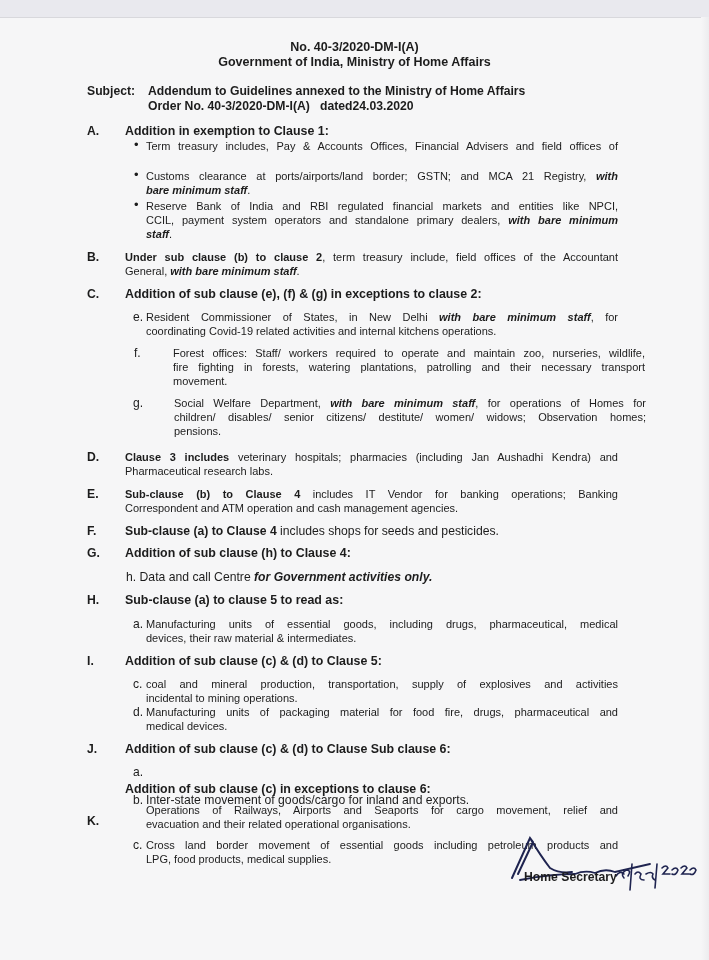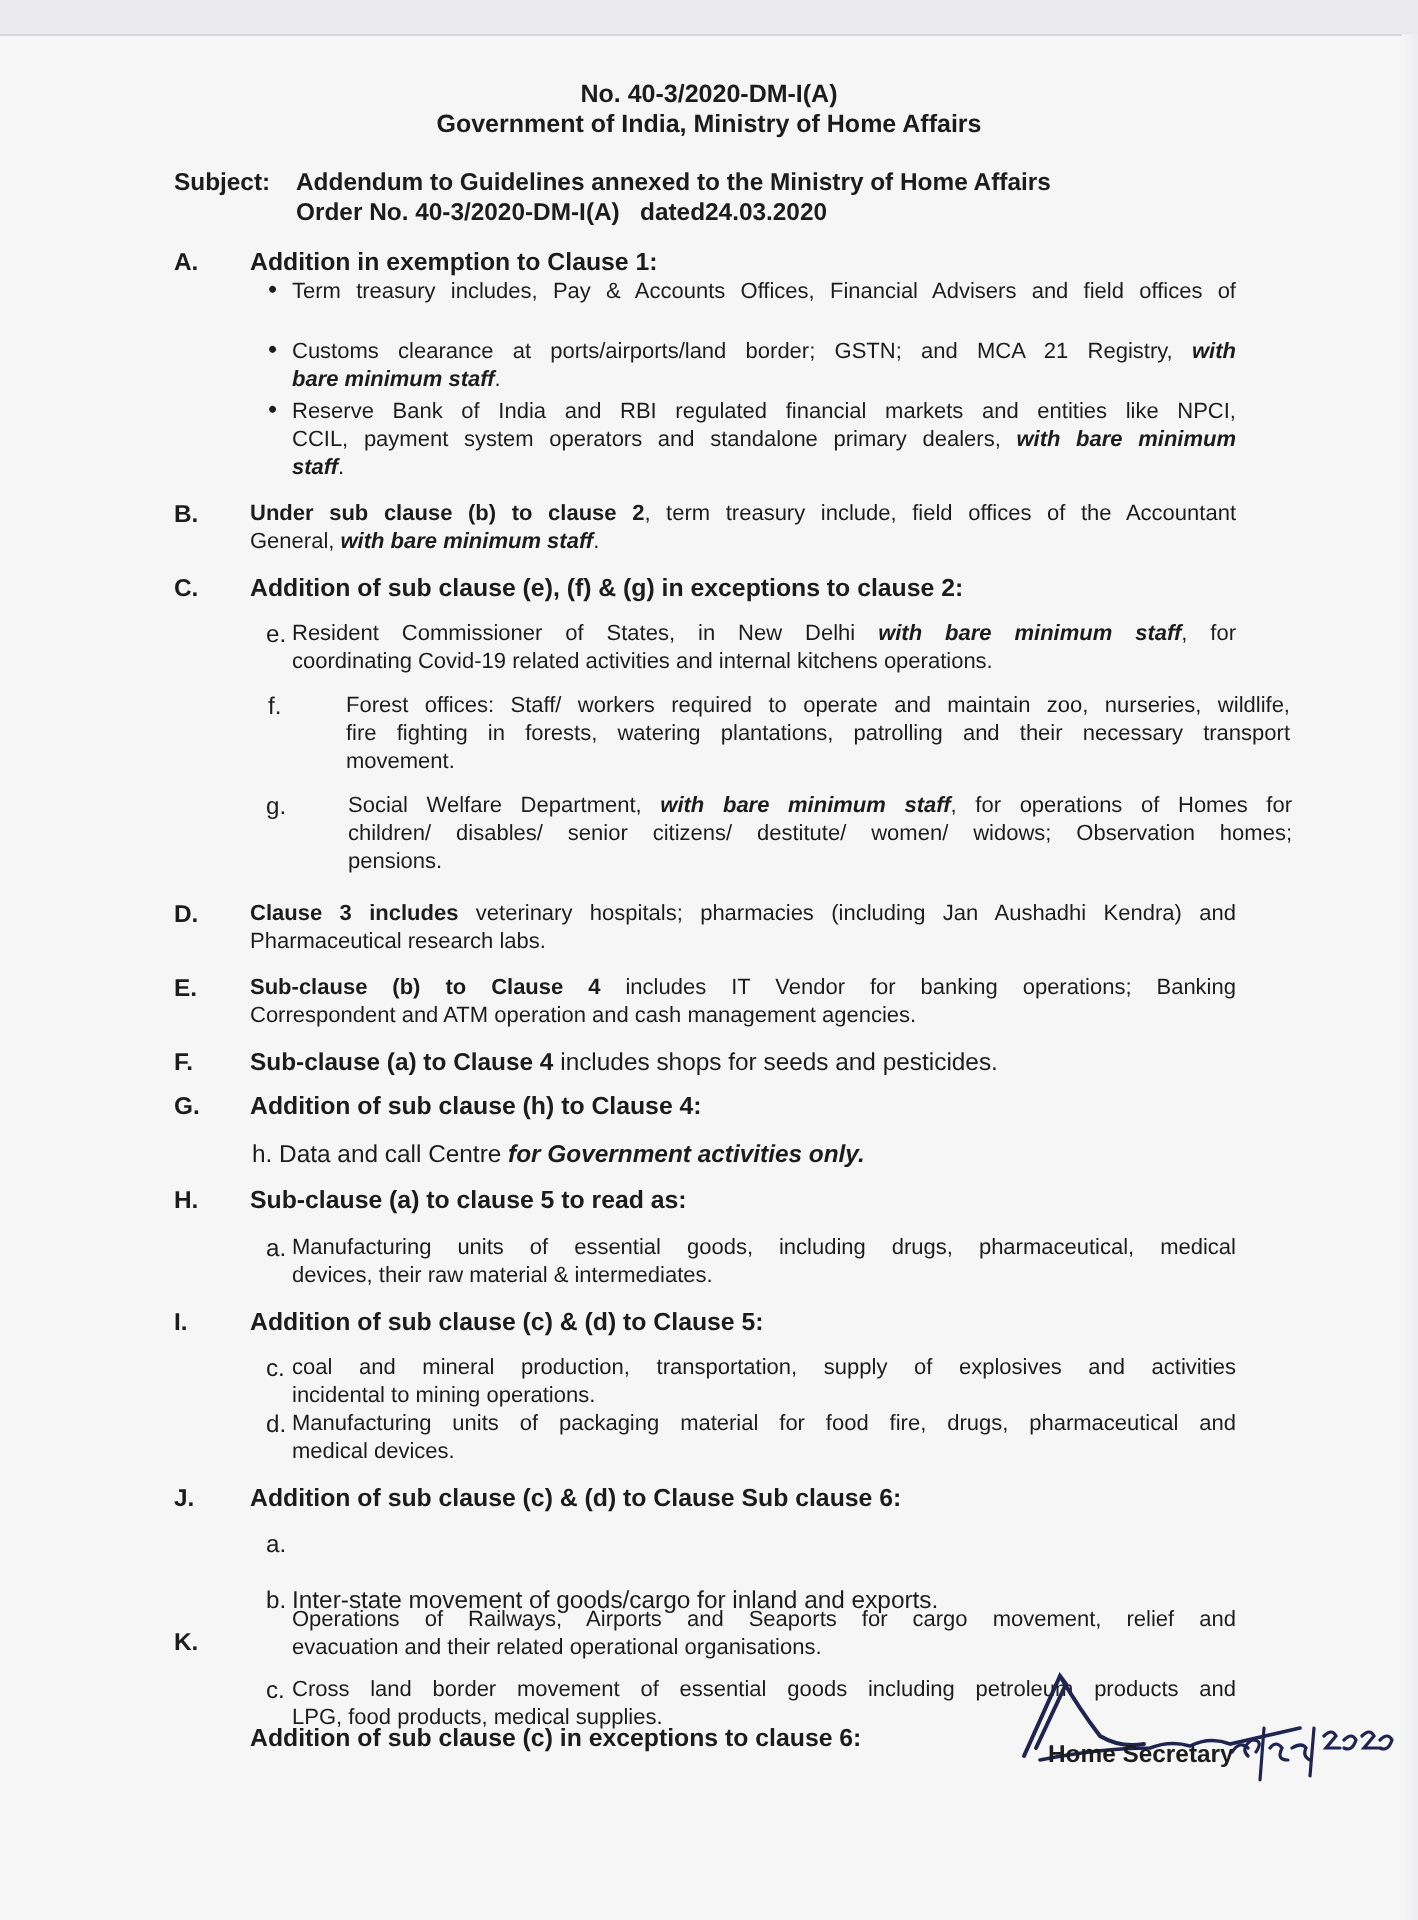--- a/index.html
+++ b/index.html
@@ -162,21 +162,21 @@
     <div class="blk" style="left:146px; top:785px; width:472px;">
       <span class="line">Operations of Railways, Airports and Seaports for cargo movement, relief and</span>
       <span class="line last">evacuation and their related operational organisations.</span>
     </div>
     <span class="mark" style="left:133px; top:775px;">b.</span>
     <div class="abs c" style="left:146px; top:775px;">Inter-state movement of goods/cargo for inland and exports.</div>
   </div>
 
   <div>
     <div class="abs lbl" style="top:796px;">K.</div>
-    <div class="abs head" style="top:844px;text-align:right;">Addition of sub clause (c) in exceptions to clause 6:</div>
+    <div class="abs head" style="top:764px;text-align:right;">Addition of sub clause (c) in exceptions to clause 6:</div>
     <span class="mark" style="left:133px; top:820px;">c.</span>
     <div class="blk" style="left:146px; top:820px; width:472px;">
       <span class="line">Cross land border movement of essential goods including petroleum products and</span>
       <span class="line last">LPG, food products, medical supplies.</span>
     </div>
   </div>
 </div>
 
 <svg class="sig" width="200" height="70" viewBox="0 0 200 70">
   <path d="M12 48 L30 8 L33 12 L18 44 M30 8 Q40 25 50 38 Q60 44 72 42" fill="none" stroke="#1f2450" stroke-width="2" stroke-linecap="round"></path>

